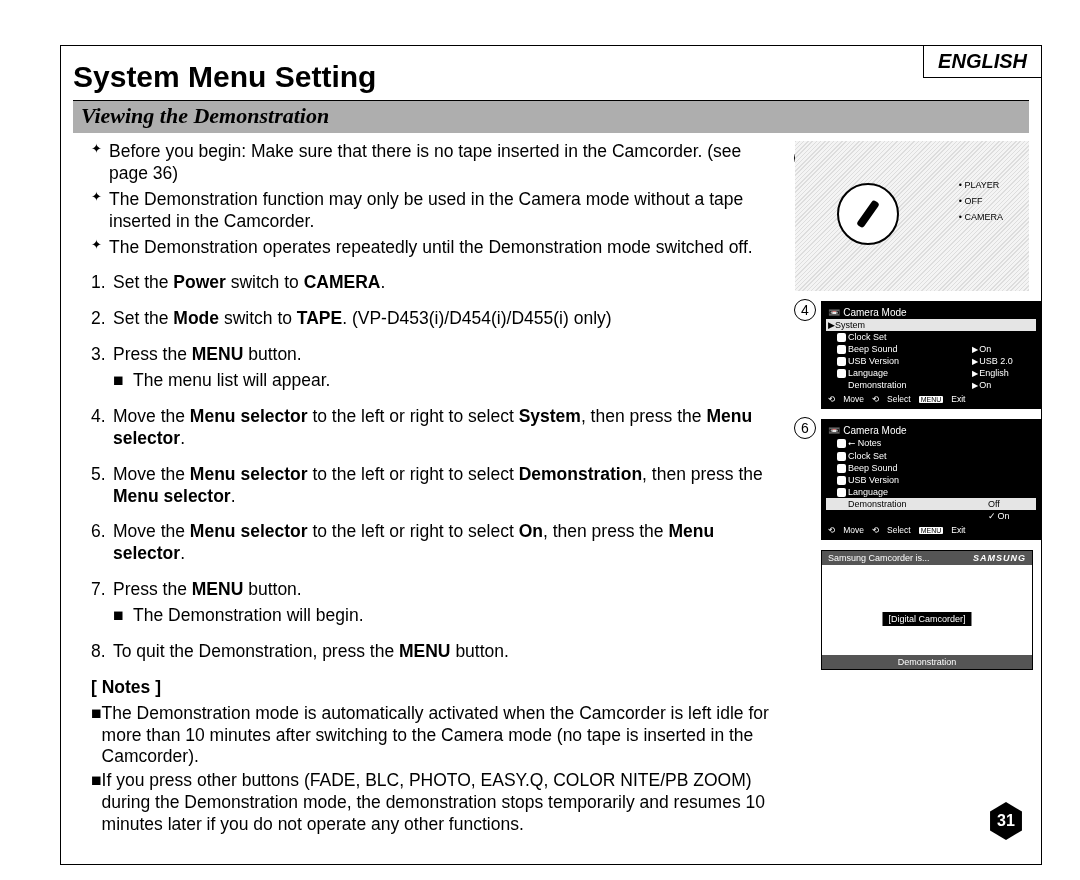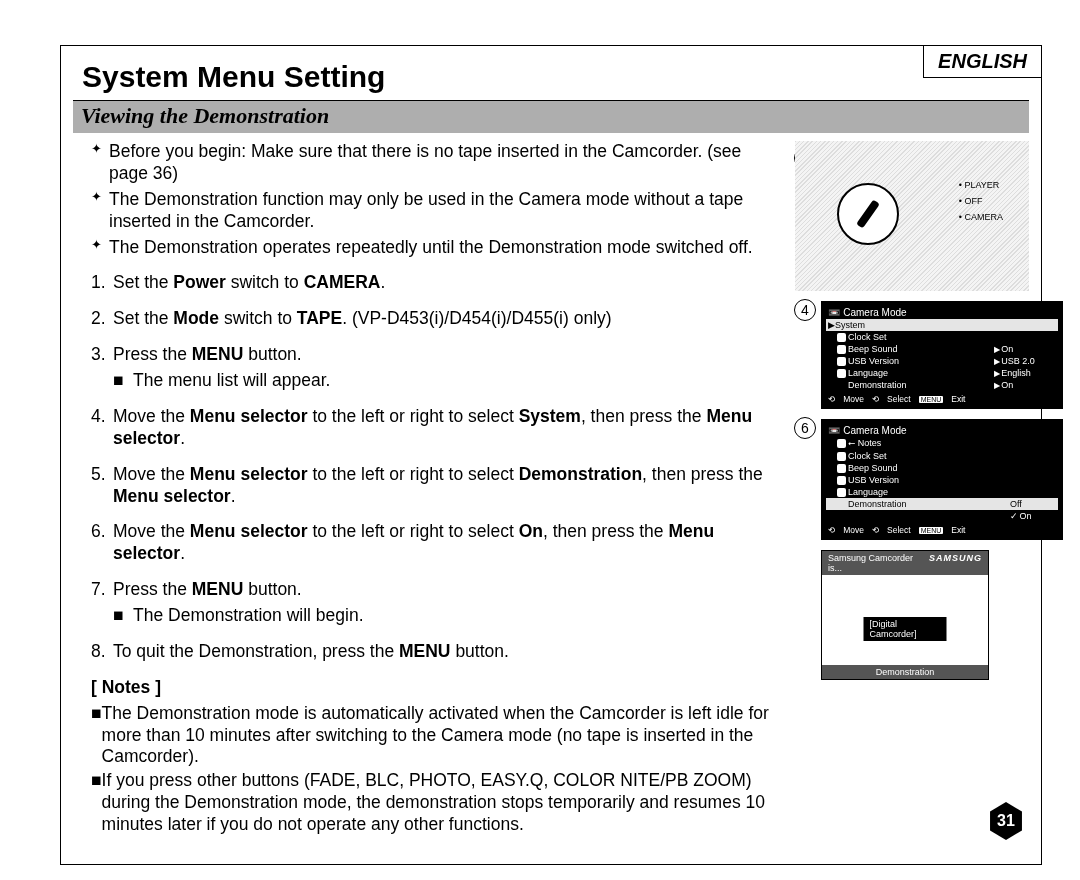--- a/index.html
+++ b/index.html
@@ -11,21 +11,21 @@
     position: relative;
     padding: 45px 38px 30px 60px;
   }
   .frame { border: 1px solid #000; height: 820px; position: relative; padding: 14px 12px 12px 12px; }
   .lang-tab {
     position: absolute; top: -1px; right: -1px;
     border: 1px solid #000; background: #fff;
     font-weight: bold; font-size: 20px; padding: 4px 14px;
     font-style: italic;
   }
-  .page-title { font-size: 30px; font-weight: bold; margin: 0 0 6px 9px; }
+  .page-title { font-size: 30px; font-weight: bold; margin: 0 0 6px 0; }
   .section-bar {
     background: #aeaeae; color: #000; font-style: italic;
     font-family: "Times New Roman", serif; font-weight: bold;
     font-size: 22px; padding: 2px 17px 4px 8px; margin-bottom: 8px;
     border-top: 1px solid #000;
   }
   .cols { display: flex; gap: 14px; }
   .left { flex: 1; font-size: 17.5px; line-height: 1.25; }
   .right { width: 234px; display: flex; flex-direction: column; gap: 10px; }
   .bullets { list-style: none; margin: 0 0 14px 18px; }
@@ -61,38 +61,38 @@
   .illus1 .body-shade { position:absolute; inset:0; background: repeating-linear-gradient(135deg,#ddd,#ddd 1px,#f4f4f4 1px,#f4f4f4 3px); }
   .illus1 .dial {
     position: absolute; left: 42px; top: 42px; width: 62px; height: 62px;
     border: 2px solid #000; border-radius: 50%; background: #fff;
   }
   .illus1 .dial::after { content:""; position:absolute; left:50%; top:50%; width:8px; height:30px; background:#000; transform:translate(-50%,-50%) rotate(35deg); border-radius:3px; }
   .illus1 .labels { position: absolute; right: 26px; top: 36px; font-size: 9px; line-height: 1.8; }
   .illus1 .labels div::before { content:"• "; }
 
   .lcd {
-    width: 242px; border: 1px solid #000; background: #000; color: #fff;
+    width: 220px; border: 1px solid #000; background: #000; color: #fff;
     font-size: 9px; padding: 4px 4px 4px 4px; position: relative; margin-left: 26px;
   }
   .lcd .title-row { font-size: 10px; padding: 1px 2px; }
   .lcd .row { display: flex; align-items: center; padding: 1px 8px; }
   .lcd .icon-col { width: 14px; display:flex; justify-content:center; }
   .lcd .icon-col span { display:inline-block; width:9px; height:9px; background:#fff; border-radius:2px; }
   .lcd .label-col { flex: 1; }
   .lcd .val-col { width: 56px; }
   .lcd .val-col span::before { content:"▶"; margin-right:1px; font-size:8px; }
   .lcd .hl-sys { background:#e5e5e5; color:#000; padding-left:2px; }
   .lcd .hl-demo { background:#e5e5e5; color:#000; }
   .lcd .footer { display:flex; gap:8px; padding:3px 2px 0; font-size:8.5px; align-items:center; }
   .lcd .btn-menu { background:#fff; color:#000; font-size:7px; padding:0 2px; border-radius:1px; }
   .lcd .chk::before { content:"✓"; margin-right:2px; }
 
   .demo-panel {
-    width: 168px; border: 1px solid #000; margin-left: 26px; font-size: 9px;
+    width: 212px; border: 1px solid #000; margin-left: 26px; font-size: 9px;
     background:#fff;
   }
   .demo-panel .top { background:#555; color:#fff; display:flex; justify-content:space-between; padding:2px 6px; font-size:9px; }
   .demo-panel .mid { height:90px; position:relative; }
   .demo-panel .midlabel { position:absolute; left:50%; top:60%; transform:translate(-50%,-50%); background:#000; color:#fff; font-size:9px; padding:2px 6px; }
   .demo-panel .bot { background:#555; color:#fff; text-align:center; padding:2px 0; font-size:9px; }
   .brand { font-family: Arial; font-style: italic; font-weight: bold; letter-spacing: 1px; }
 </style>
 </head>
 <body>

